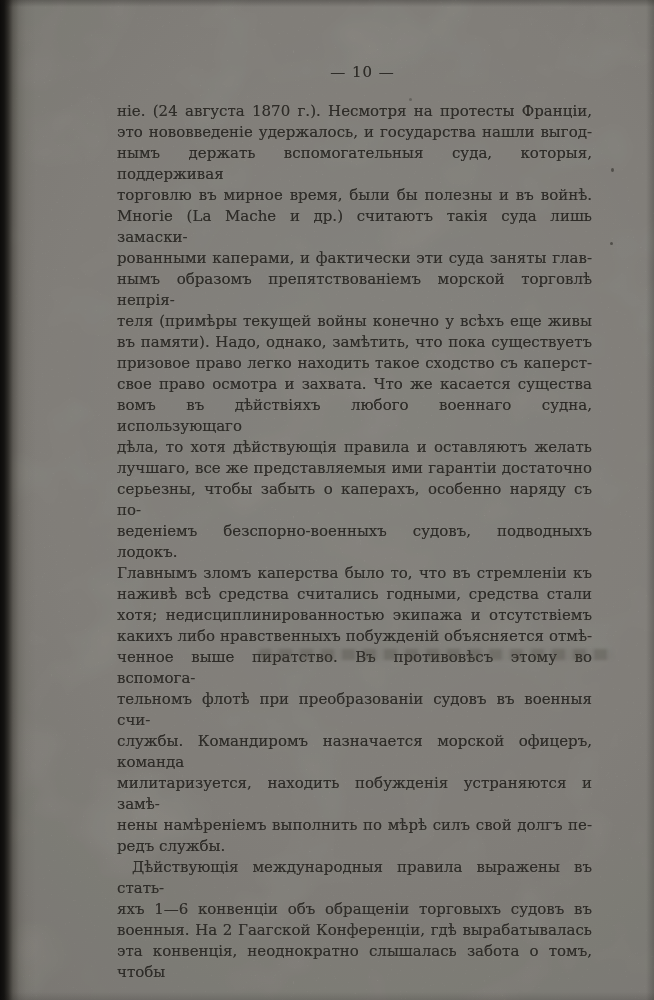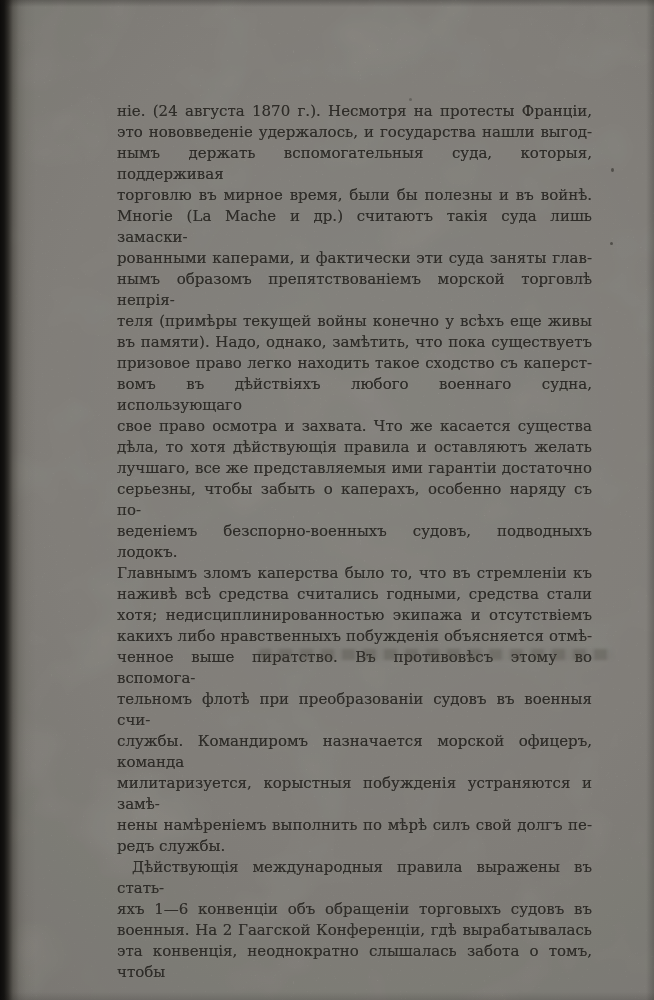--- a/index.html
+++ b/index.html
@@ -83,47 +83,48 @@
       <feColorMatrix type="matrix" values="0 0 0 0 0  0 0 0 0 0  0 0 0 0 0  0.9 0.9 0.9 0 0"></feColorMatrix>
     </filter>
     <filter id="mottle">
       <feTurbulence type="fractalNoise" baseFrequency="0.012" numOctaves="3" stitchTiles="stitch"></feTurbulence>
       <feColorMatrix type="matrix" values="0 0 0 0 0  0 0 0 0 0  0 0 0 0 0  0.7 0.7 0.7 0 0"></feColorMatrix>
     </filter>
     <rect width="654" height="1000" filter="url(#mottle)" opacity="0.10"></rect>
     <rect width="654" height="1000" filter="url(#fineGrain)" opacity="0.13"></rect>
   </svg>
 
+  <div class="page-header">— 10 —</div>
 
   <div class="text-block">
       <div class="para">
         <div class="line">ніе. (24 августа 1870 г.). Несмотря на протесты Франціи,</div>
         <div class="line">это нововведеніе удержалось, и государства нашли выгод-</div>
         <div class="line">нымъ держать вспомогательныя суда, которыя, поддерживая</div>
         <div class="line">торговлю въ мирное время, были бы полезны и въ войнѣ.</div>
         <div class="line">Многіе (La Mache и др.) считаютъ такія суда лишь замаски-</div>
         <div class="line">рованными каперами, и фактически эти суда заняты глав-</div>
         <div class="line">нымъ образомъ препятствованіемъ морской торговлѣ непрія-</div>
         <div class="line">теля (примѣры текущей войны конечно у всѣхъ еще живы</div>
         <div class="line">въ памяти). Надо, однако, замѣтить, что пока существуетъ</div>
         <div class="line">призовое право легко находить такое сходство съ каперст-</div>
+        <div class="line">свое право осмотра и захвата. Что же касается существа</div>
         <div class="line">вомъ въ дѣйствіяхъ любого военнаго судна, использующаго</div>
-        <div class="line">свое право осмотра и захвата. Что же касается существа</div>
         <div class="line">дѣла, то хотя дѣйствующія правила и оставляютъ желать</div>
         <div class="line">лучшаго, все же представляемыя ими гарантіи достаточно</div>
         <div class="line">серьезны, чтобы забыть о каперахъ, особенно наряду съ по-</div>
         <div class="line">веденіемъ безспорно-военныхъ судовъ, подводныхъ лодокъ.</div>
         <div class="line">Главнымъ зломъ каперства было то, что въ стремленіи къ</div>
         <div class="line">наживѣ всѣ средства считались годными, средства стали</div>
         <div class="line">хотя; недисциплинированностью экипажа и отсутствіемъ</div>
-        <div class="line">какихъ либо нравственныхъ побужденія объясняется отмѣ-</div>
+        <div class="line">какихъ либо нравственныхъ побужденій объясняется отмѣ-</div>
         <div class="line">ченное выше пиратство. Въ противовѣсъ этому во вспомога-</div>
         <div class="line">тельномъ флотѣ при преобразованіи судовъ въ военныя счи-</div>
         <div class="line">службы. Командиромъ назначается морской офицеръ, команда</div>
-        <div class="line">милитаризуется, корыстныя побужденія устраняются и замѣ-</div>
+        <div class="line">милитаризуется, находить побужденія устраняются и замѣ-</div>
         <div class="line">нены намѣреніемъ выполнить по мѣрѣ силъ свой долгъ пе-</div>
         <div class="line last-line">редъ службы.</div>
       </div>
       <div class="para">
         <div class="line first-indent">Дѣйствующія международныя правила выражены въ стать-</div>
         <div class="line">яхъ 1—6 конвенціи объ обращеніи торговыхъ судовъ въ</div>
         <div class="line">военныя. На 2 Гаагской Конференціи, гдѣ вырабатывалась</div>
         <div class="line">эта конвенція, неоднократно слышалась забота о томъ, чтобы</div>
       </div>
     </div>

